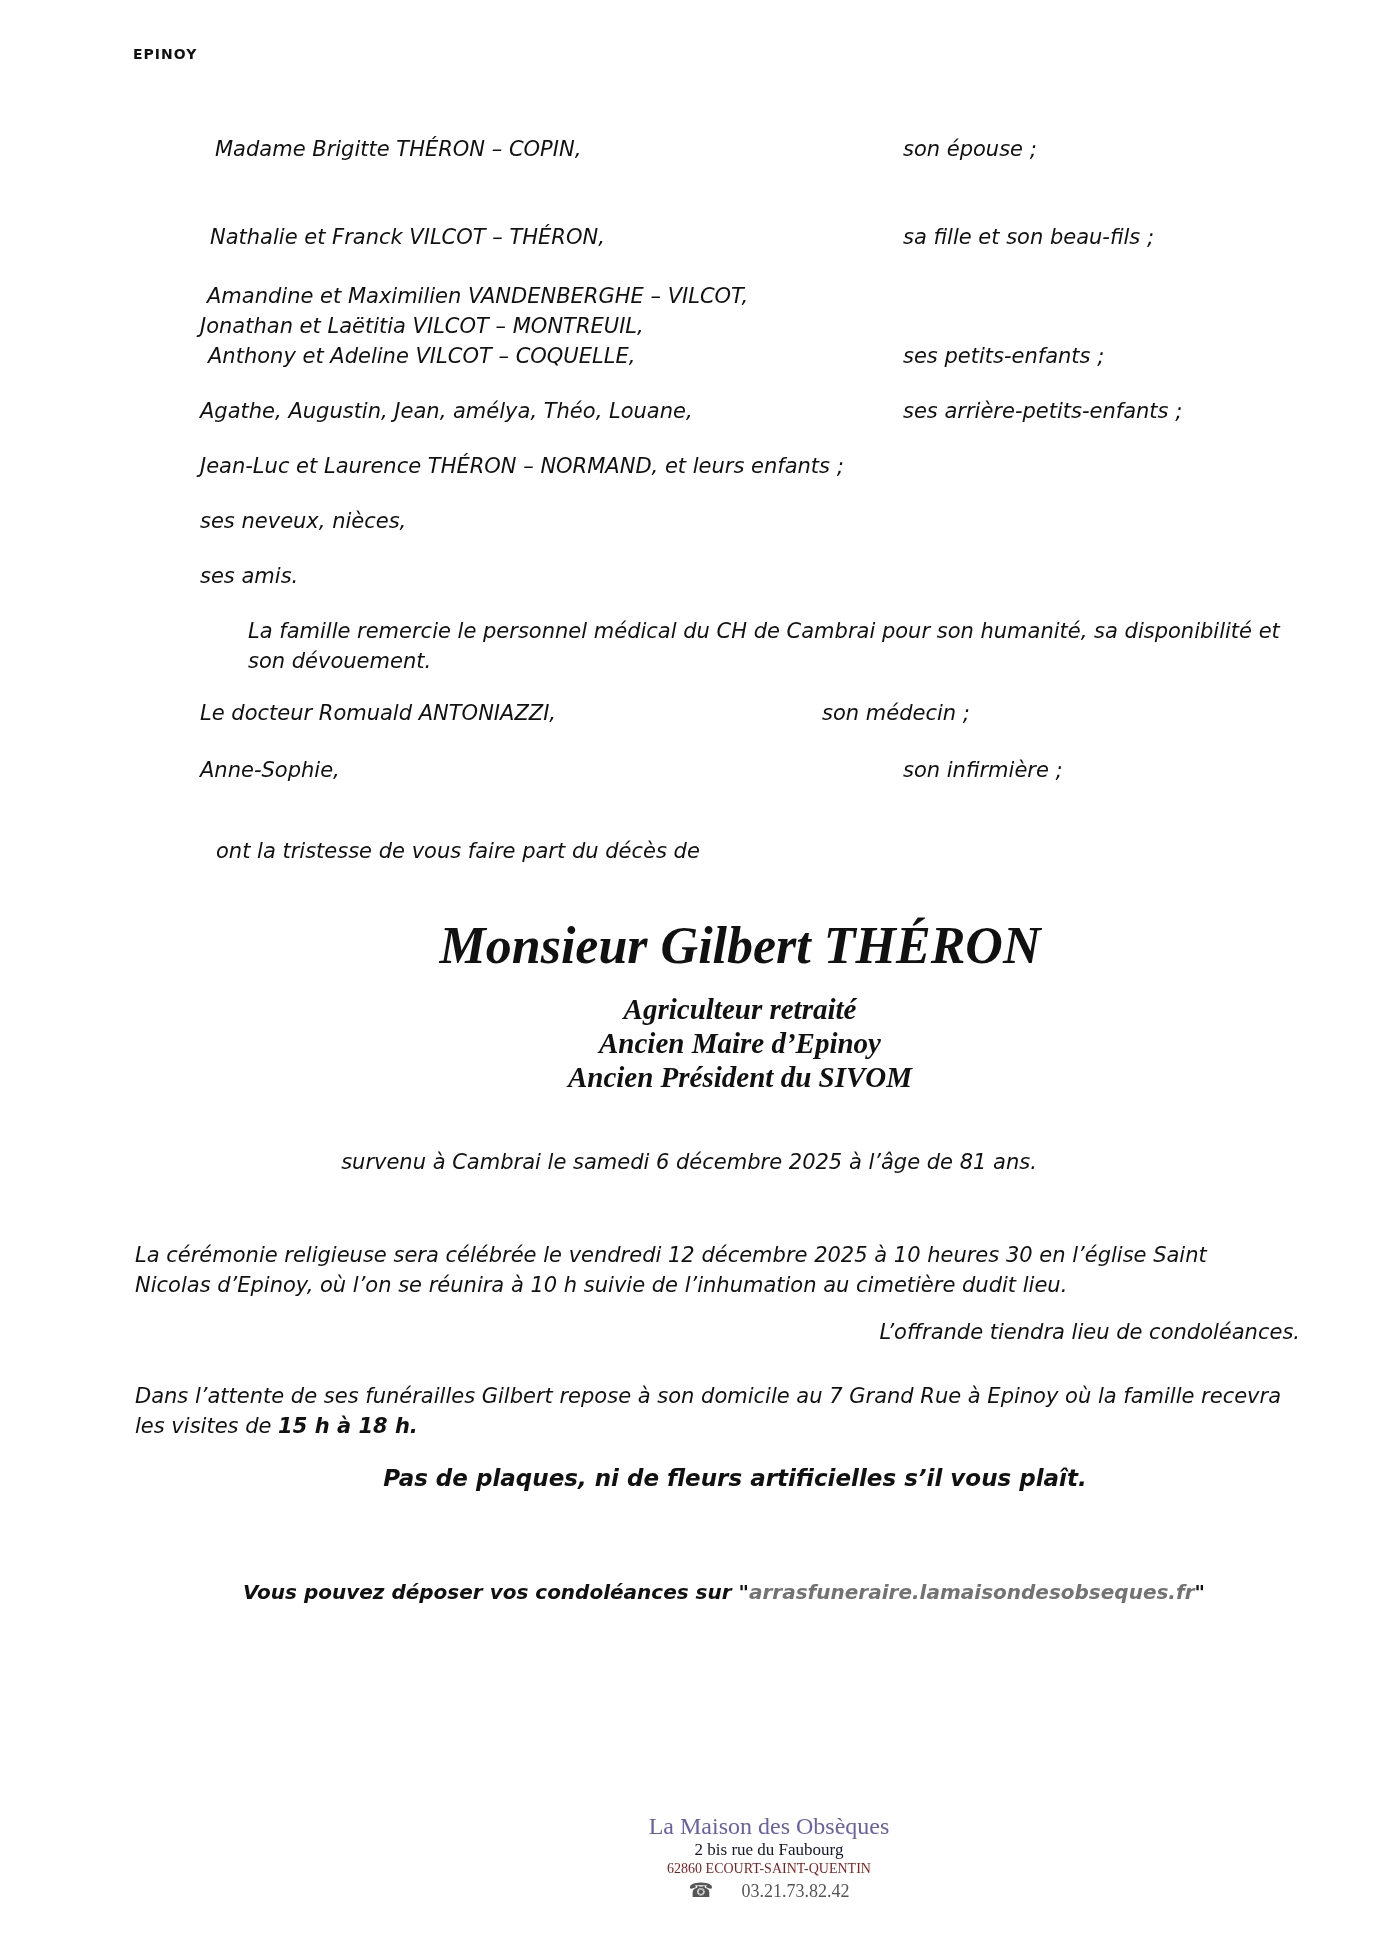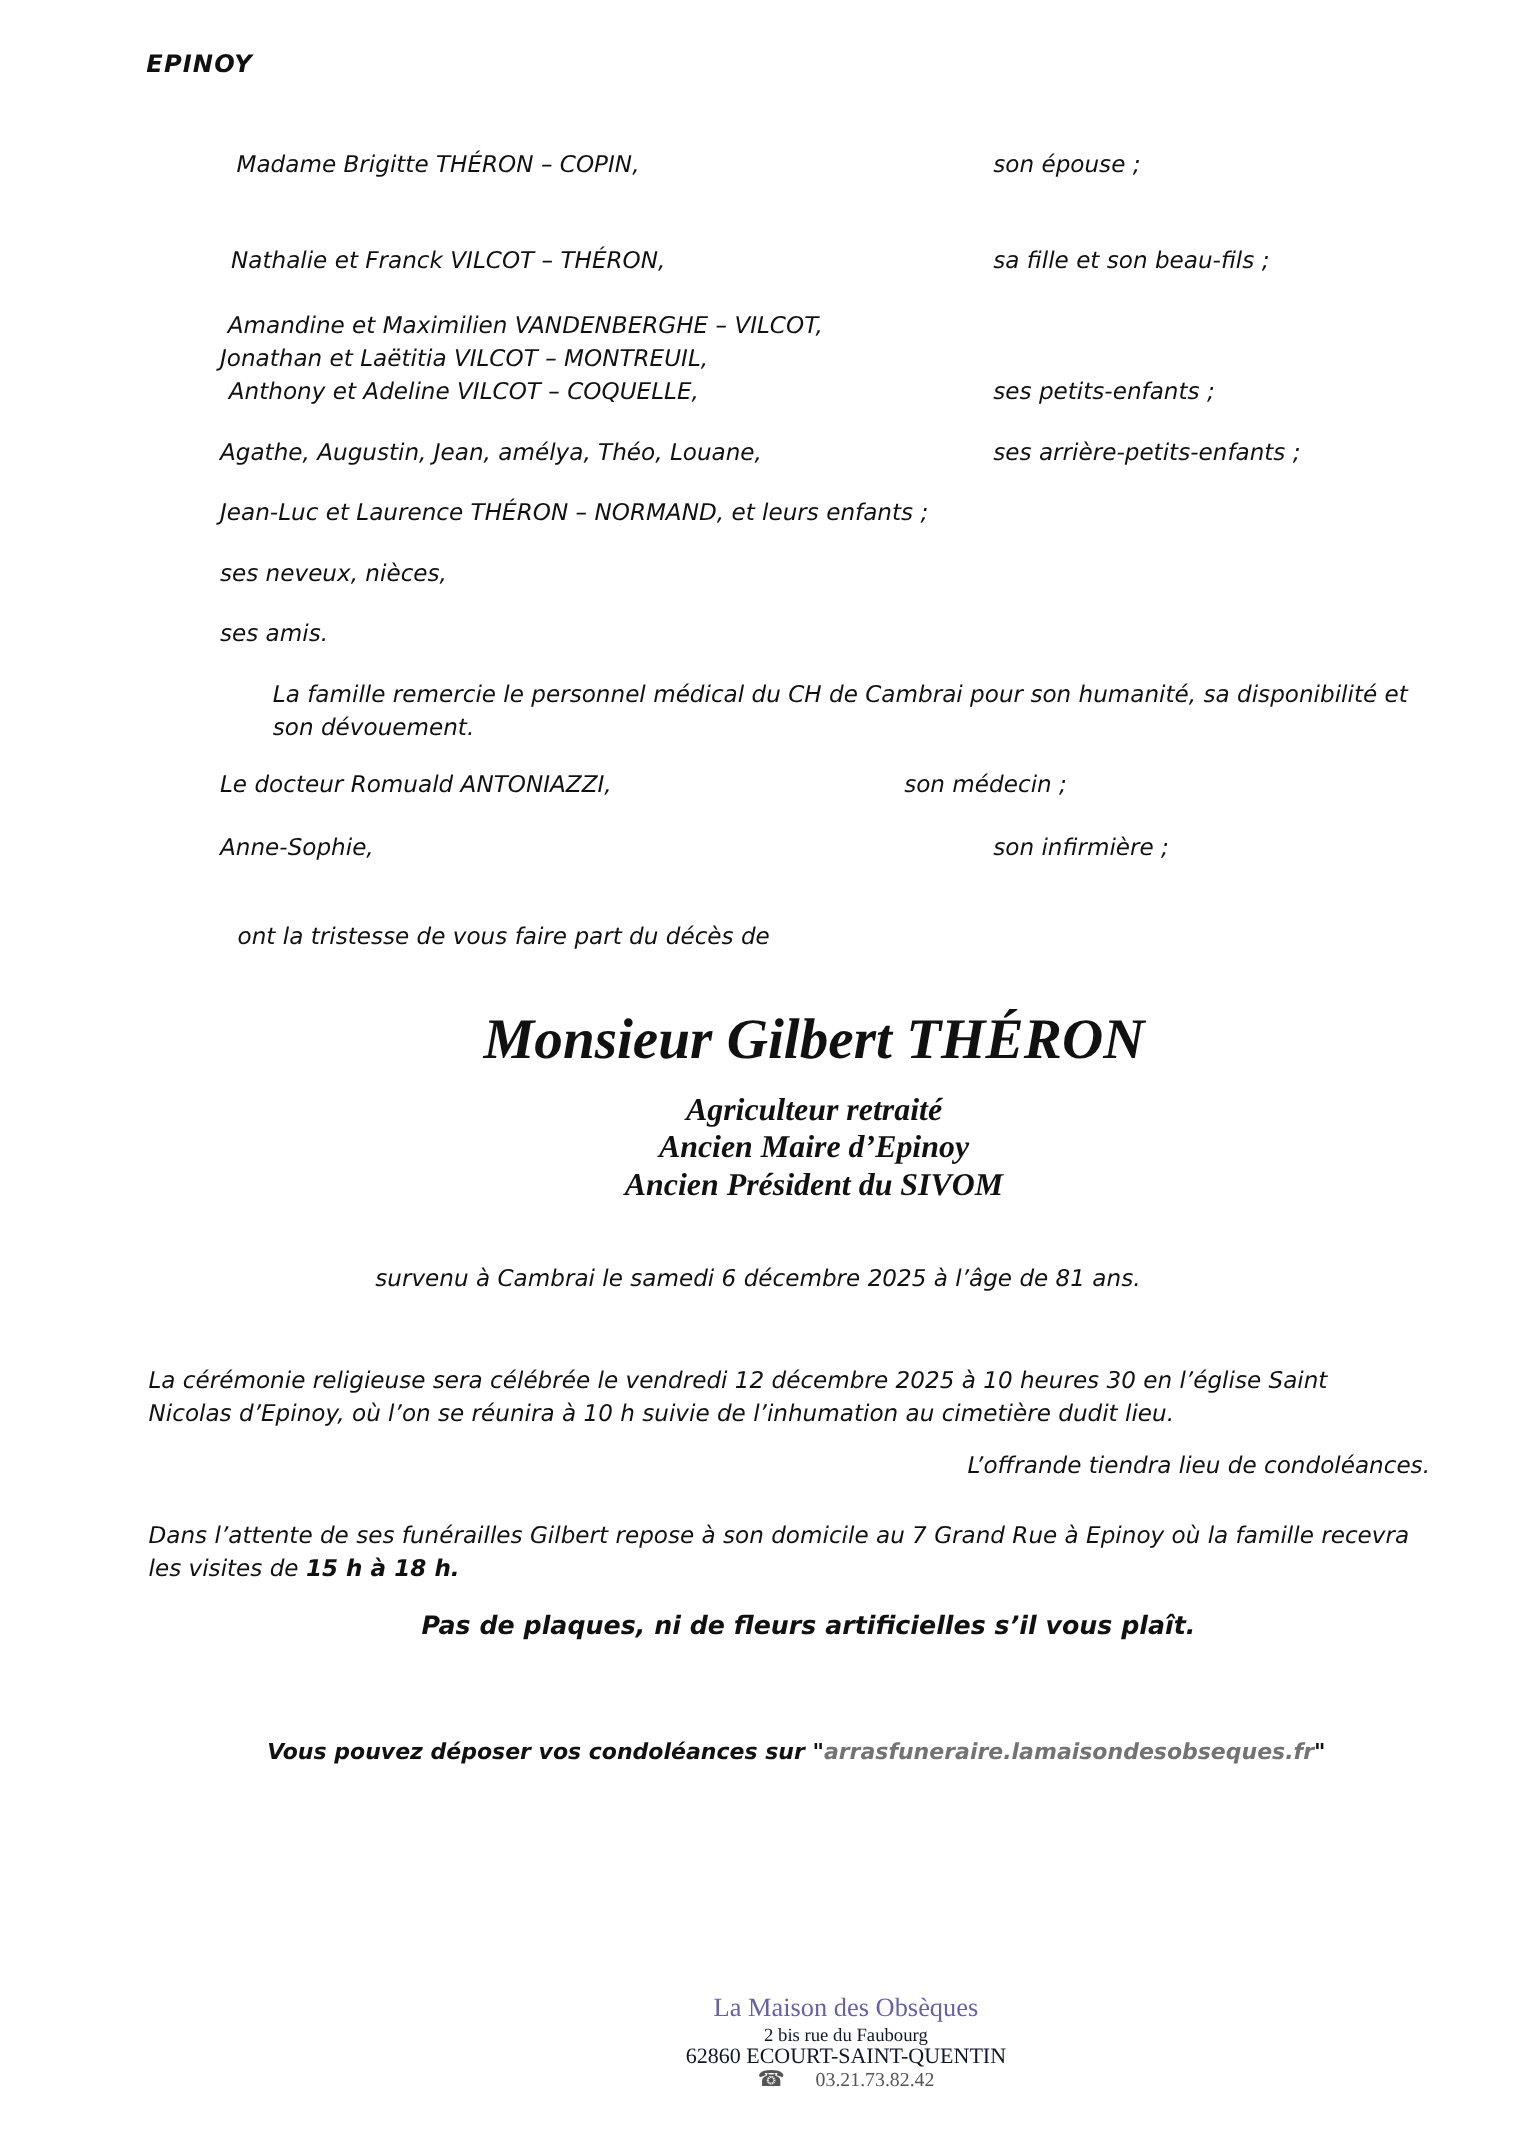--- a/index.html
+++ b/index.html
@@ -22,23 +22,22 @@
   .para{
     position:absolute;
     font-style:italic;
     font-size:21px;
     line-height:30px;
     white-space:normal;
   }
   .commune{
     position:absolute;
     top:46px;left:133px;
-    font-size:22px;
+    font-size:14px;
     font-weight:bold;
-    font-style:italic;
     letter-spacing:1px;
   }
   .rel{position:absolute;font-style:italic;font-size:21px;line-height:26px;white-space:nowrap;}
   .center-block{
     position:absolute;
     left:102px;right:0;
     text-align:center;
     font-family:"Liberation Serif", serif;
     font-weight:bold;
     font-style:italic;
@@ -89,21 +88,21 @@
   .footer{
     position:absolute;
     top:1812px;left:160px;right:0;
     text-align:center;
     font-family:"Liberation Serif", serif;
     font-weight:normal;
     font-style:normal;
   }
   .footer-name{font-size:24px;line-height:28px;color:#6a61a5;}
   .footer-addr1{font-size:17px;line-height:19px;color:#0f172a;}
-  .footer-addr2{font-size:20px;line-height:20px;color:#0f172a;}
+  .footer-addr2{font-size:14px;line-height:20px;color:#7f1d1d;}
   .footer-phone{font-size:18px;line-height:22px;color:#555555;}
   .phone-icon{font-size:20px;margin-right:28px;}
   b{font-weight:bold;}
 </style>
 </head>
 <body>
 
 <div class="page">
 
   <div class="commune">EPINOY</div>

